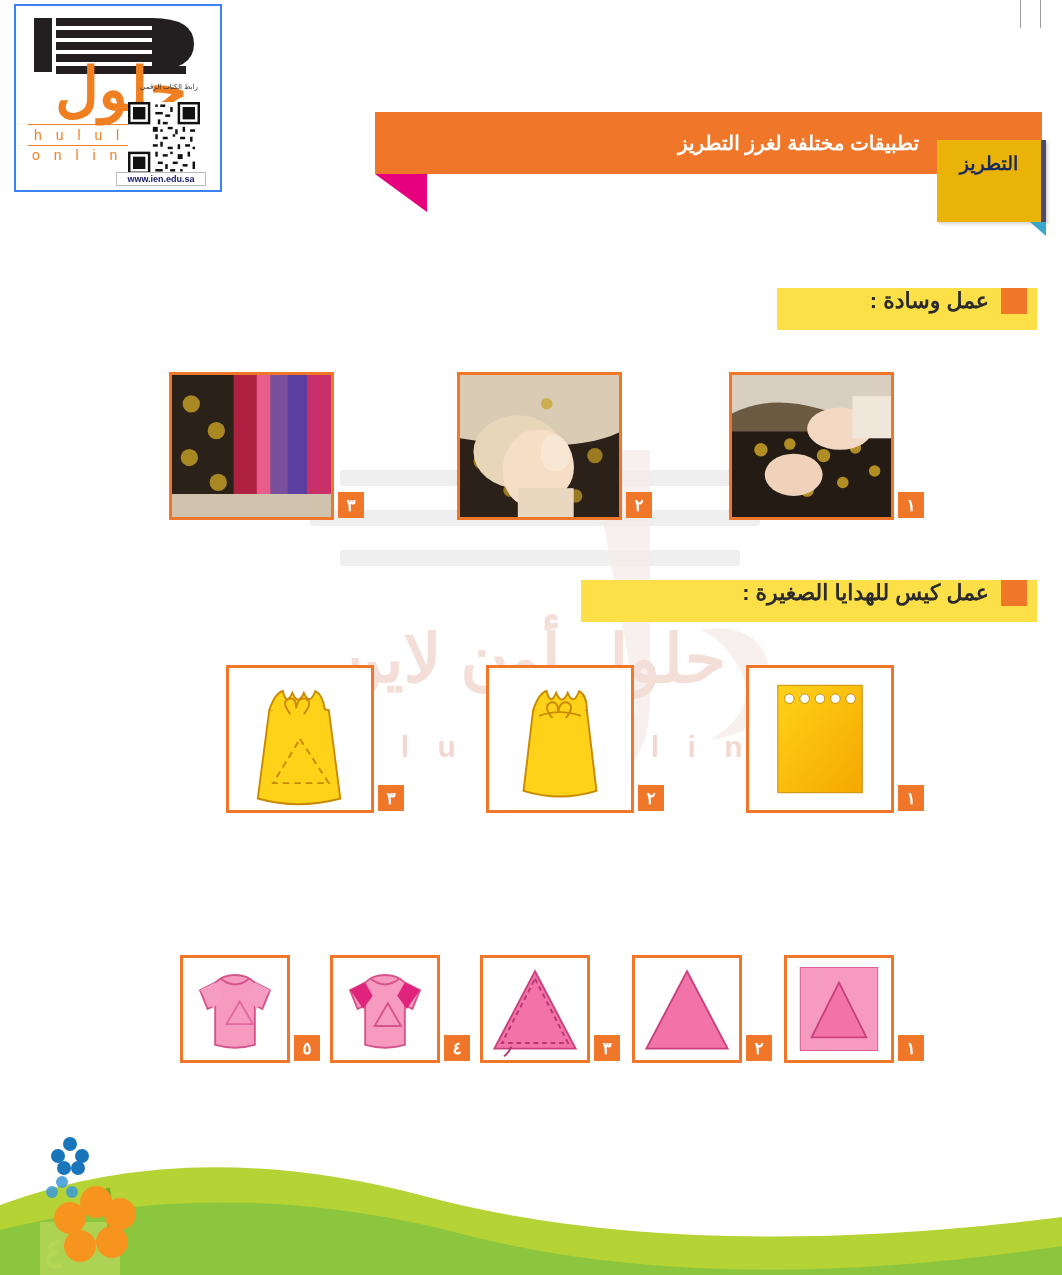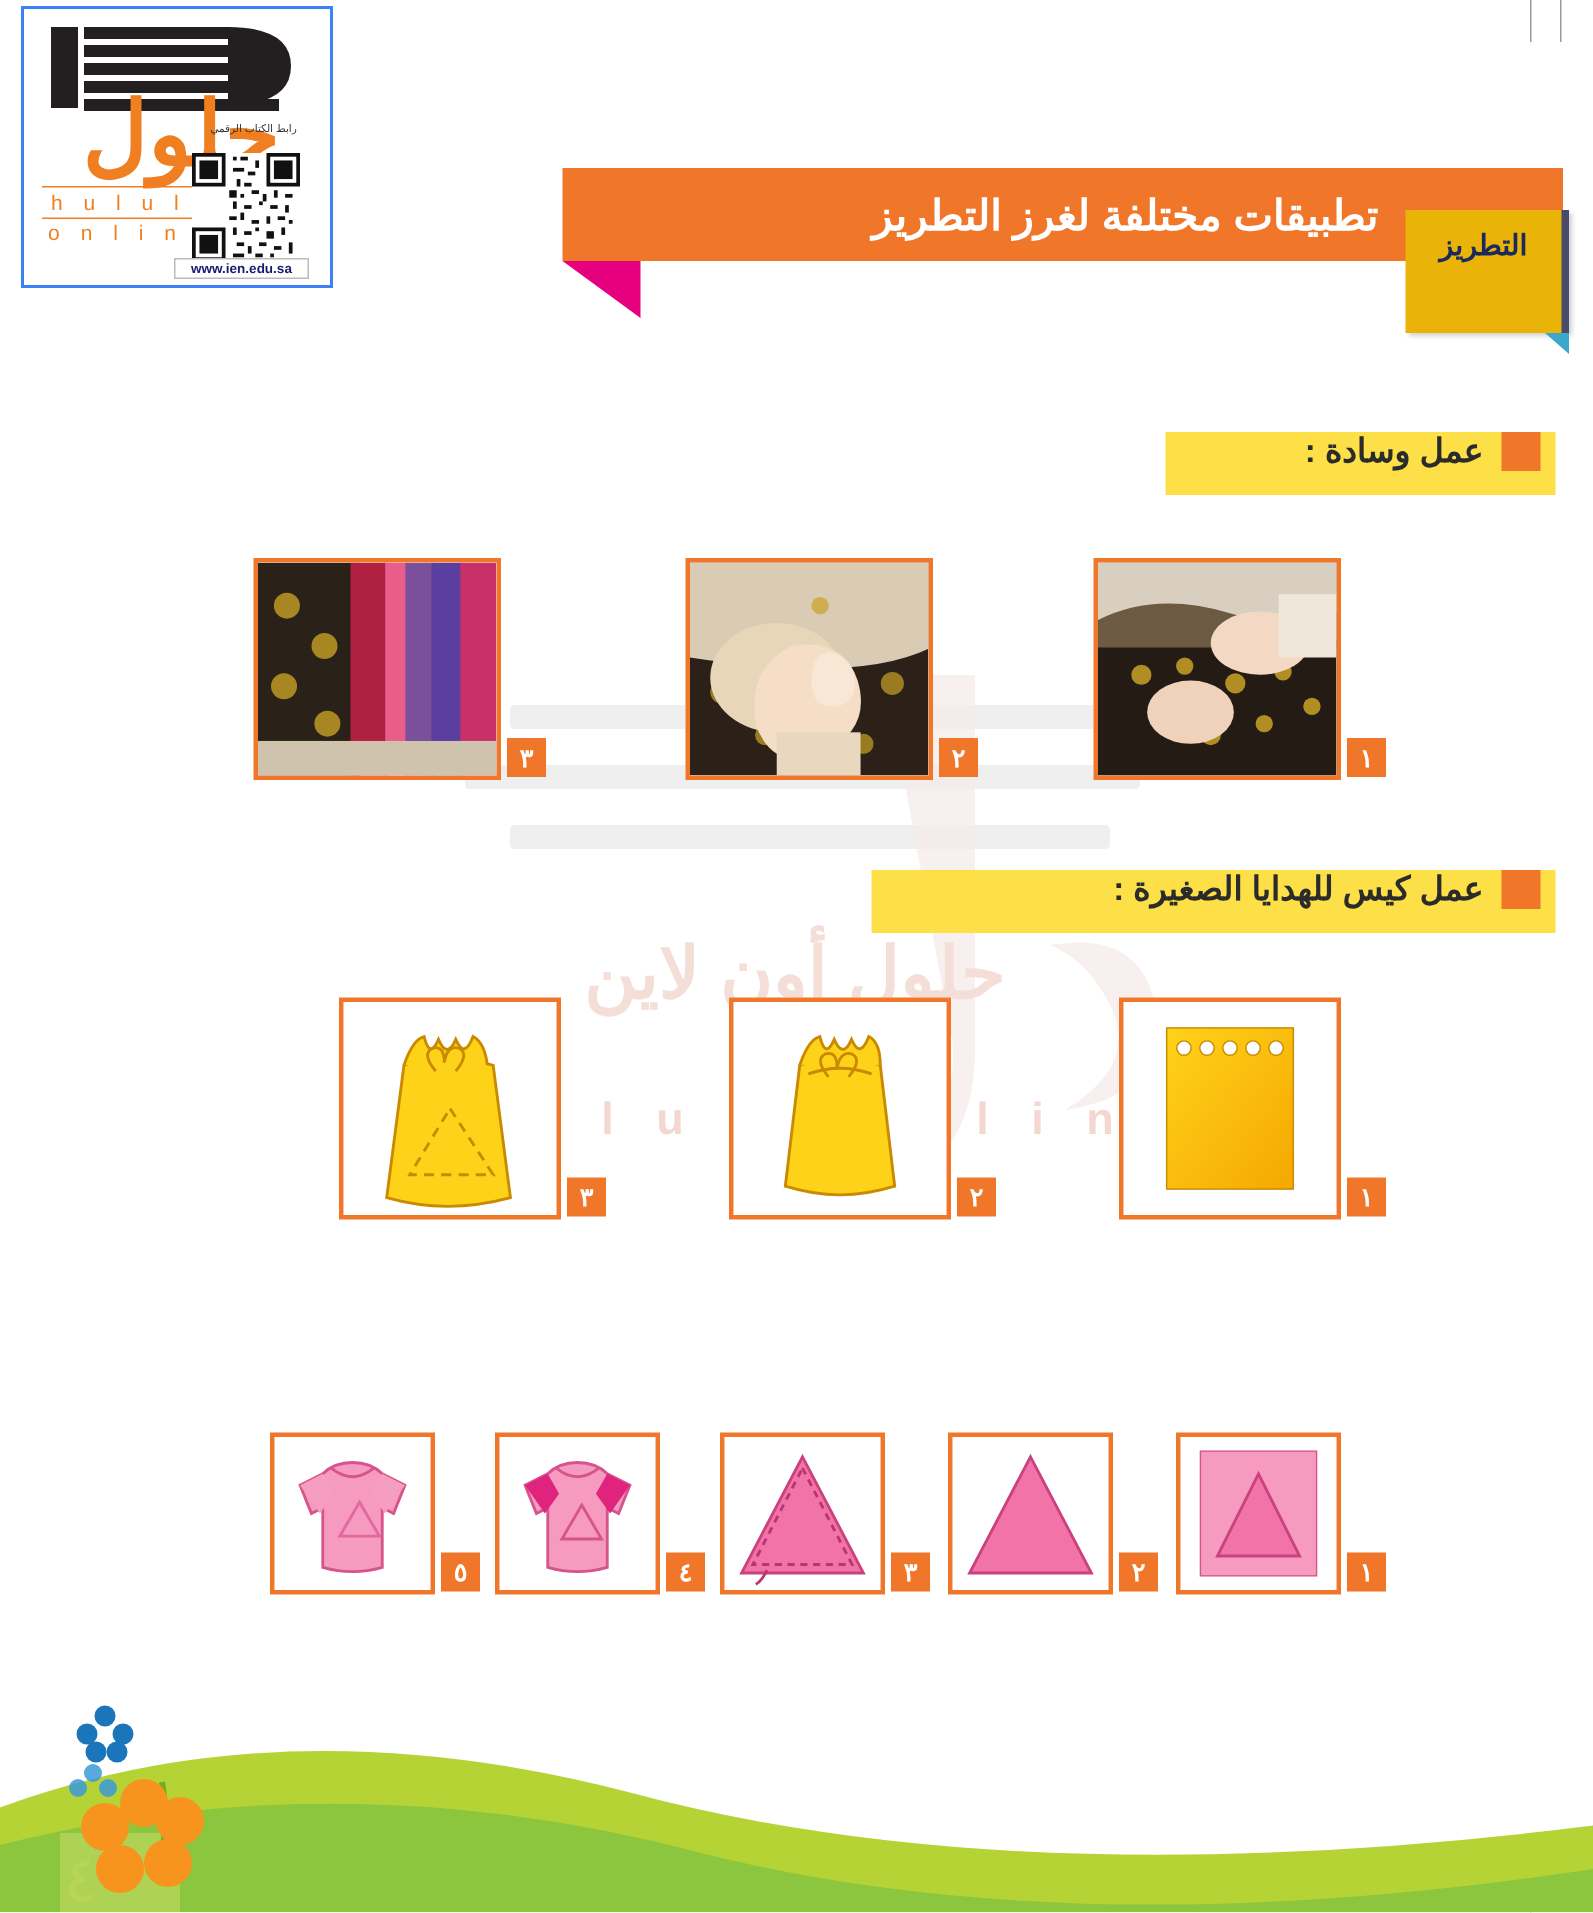--- a/index.html
+++ b/index.html
@@ -46,21 +46,21 @@
   .crop-mark{position:absolute;background:#9a9a9a;}
   .crop-v{width:1px;height:28px;right:21px;top:0;}
 
   
   .header-band{
     position:absolute;left:375px;top:112px;width:667px;height:62px;
     background:#f0762a;
   }
   .header-title{
     position:absolute;left:0;right:105px;top:0;height:62px;
-    color:#ffffff;font-size:28px;font-weight:bold;
+    color:#ffffff;font-size:20px;font-weight:bold;
     display:flex;align-items:center;justify-content:flex-start;
     padding-right:18px;box-sizing:border-box;
     direction:rtl;
   }
   .pink-tail{
     position:absolute;left:375px;top:174px;width:0;height:0;
     border-top:38px solid #e6007e;border-left:52px solid transparent;
   }
   .tab-card{
     position:absolute;right:16px;top:140px;width:104px;height:82px;
@@ -104,21 +104,21 @@
     position:absolute;left:250px;top:430px;width:560px;height:430px;
     pointer-events:none;opacity:.45;
   }
   .wm-bar{position:absolute;background:#dcdcdc;height:16px;border-radius:3px;}
   .wm-text{
     position:absolute;left:40px;top:300px;width:480px;text-align:center;
     color:#e8a898;font-size:30px;letter-spacing:10px;font-weight:bold;
   }
   .wm-ar{
     position:absolute;left:20px;top:190px;width:520px;text-align:center;
-    color:#e8b7aa;font-size:48px;font-weight:bold;letter-spacing:6px;
+    color:#e8b7aa;font-size:67px;font-weight:bold;letter-spacing:6px;
   }
 
   
   .foot{position:absolute;left:0;bottom:0;width:1062px;height:165px;overflow:hidden;}
   .page-num{
     position:absolute;left:64px;bottom:126px;width:60px;height:60px;
     color:#fff;font-size:22px;font-weight:bold;display:flex;
     align-items:center;justify-content:center;z-index:5;
   }
   .thumb-img{width:100%;height:100%;display:block;}

